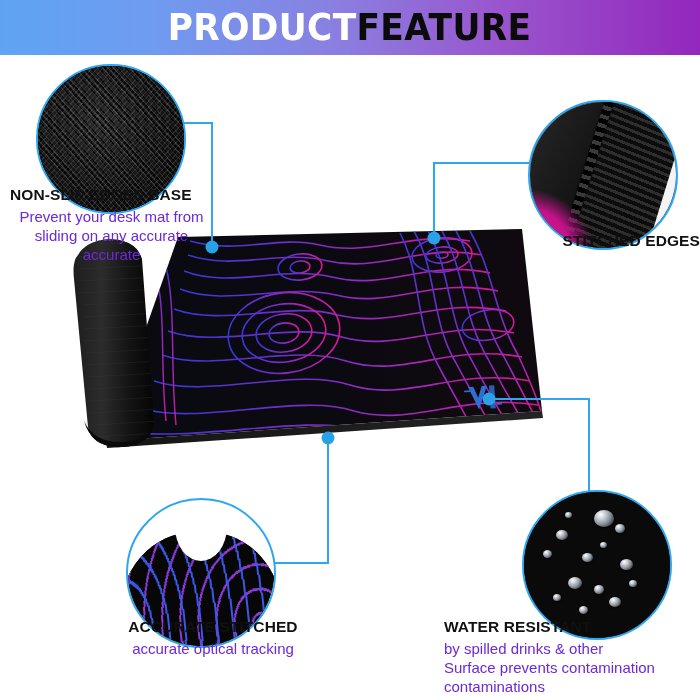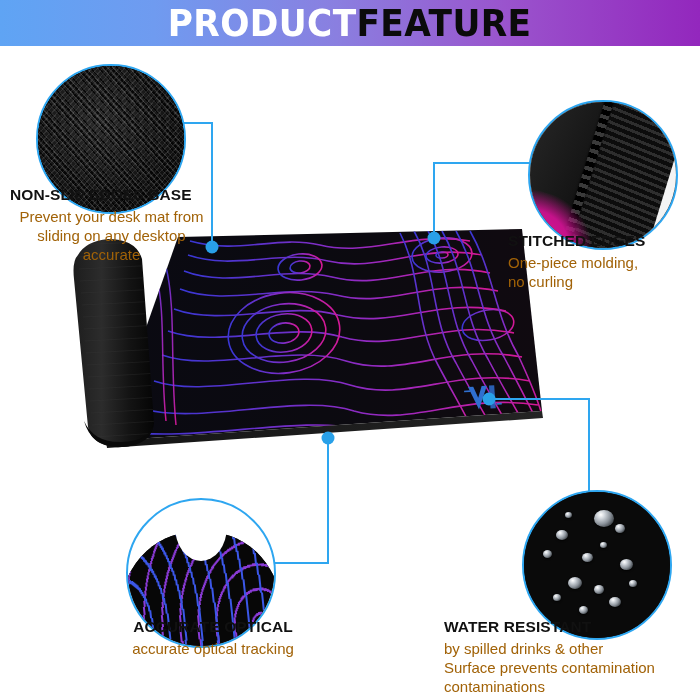--- a/index.html
+++ b/index.html
@@ -7,50 +7,50 @@
   body{
     width:700px;height:700px;
     background:#ffffff;
     font-family:"Liberation Sans", sans-serif;
     overflow:hidden;
   }
   #root{position:relative;width:700px;height:700px;}
 
   
   .header{
-    position:absolute;left:0;top:0;width:700px;height:46px;
+    position:absolute;left:0;top:0;width:700px;height:55px;
     background:linear-gradient(90deg,#5fa4f4 0%,#6f9bf0 22%,#8a7fe0 48%,#9a54cd 72%,#9327bd 100%);
     display:flex;align-items:center;justify-content:center;
   }
   .header-title{
     font-size:37px;font-weight:bold;letter-spacing:.4px;
     font-family:"DejaVu Sans", sans-serif;
     white-space:nowrap;
     transform:scaleX(.93);
   }
   .t-white{color:#ffffff;}
   .t-black{color:#0b0b0b;}
 
   
   .callout{position:absolute;}
   .c-title{
     font-size:15.5px;font-weight:bold;color:#111;
     letter-spacing:.1px;line-height:1.2;margin-bottom:2px;
     font-family:"Liberation Sans", sans-serif;
   }
   .c-body{
-    font-size:15px;color:#a16207;line-height:1.27;
+    font-size:15px;color:#6d28d9;line-height:1.27;
     font-family:"Liberation Sans", sans-serif;
   }
 
   #callout-nonslip{left:4px;top:186px;width:215px;}
   #callout-nonslip .c-title{text-align:left;padding-left:6px;}
   #callout-nonslip .c-body{text-align:center;}
 
-  #callout-stitched{left:508px;top:232px;width:192px;text-align:left;}
+  #callout-stitched{left:508px;top:232px;width:192px;text-align:right;}
   #callout-optical{left:88px;top:618px;width:250px;text-align:center;}
   #callout-water{left:444px;top:618px;width:256px;}
 
   
   #connectors{position:absolute;left:0;top:0;width:700px;height:700px;}
 
   
   .detail-circle{
     position:absolute;border-radius:50%;
     border:2.5px solid #2ea6f0;
@@ -311,35 +311,31 @@
       <div class="droplet" style="left:72%;top:60%;width:8px;height:7px;"></div>
       <div class="droplet" style="left:52%;top:34%;width:7px;height:6px;"></div>
       <div class="droplet" style="left:28%;top:14%;width:7px;height:6px;"></div>
     </div>
   </div>
 
   <div class="callout" id="callout-nonslip">
     <div class="c-title">NON-SLIP EDGES BASE</div>
     <div class="c-body">
       <div>Prevent your desk mat from</div>
-      <div>sliding on any desktop</div>
+      <div>sliding on any accurate</div>
       <div>accurate</div>
     </div>
   </div>
 
   <div class="callout" id="callout-stitched">
     <div class="c-title">STITCHED EDGES</div>
-    <div class="c-body">
-      <div>One-piece molding,</div>
-      <div>no curling</div>
-    </div>
   </div>
 
   <div class="callout" id="callout-optical">
-    <div class="c-title">ACCURATE OPTICAL</div>
+    <div class="c-title">ACCURATE STITCHED</div>
     <div class="c-body">
       <div>accurate optical tracking</div>
     </div>
   </div>
 
   <div class="callout" id="callout-water">
     <div class="c-title">WATER RESISTANT</div>
     <div class="c-body">
       <div>by spilled drinks &amp; other</div>
       <div>Surface prevents contamination</div>

